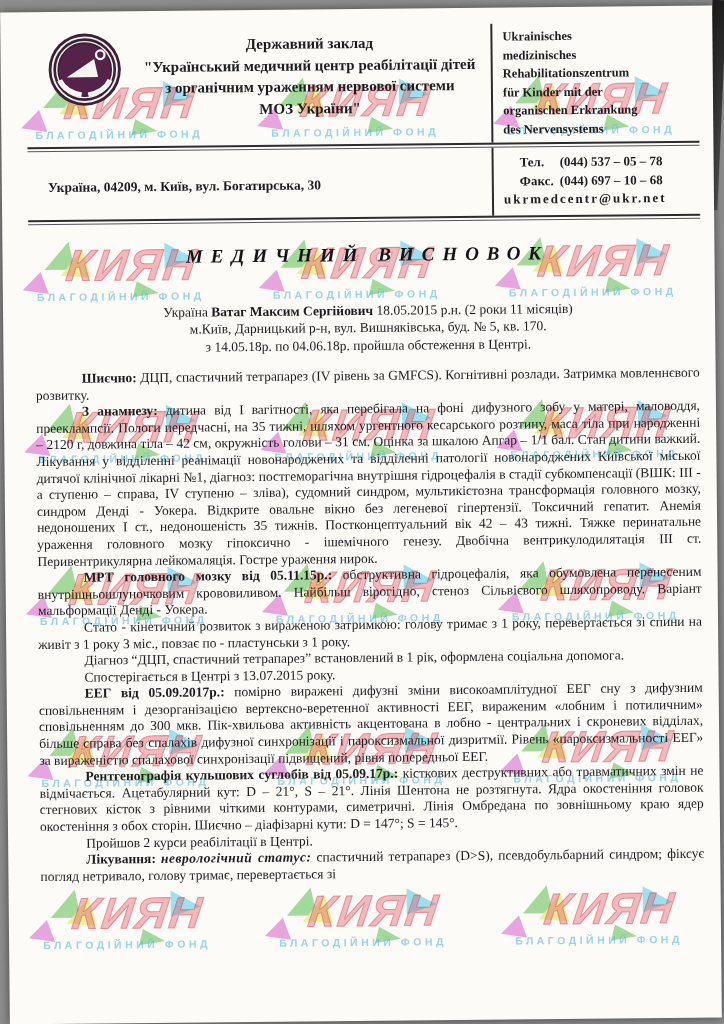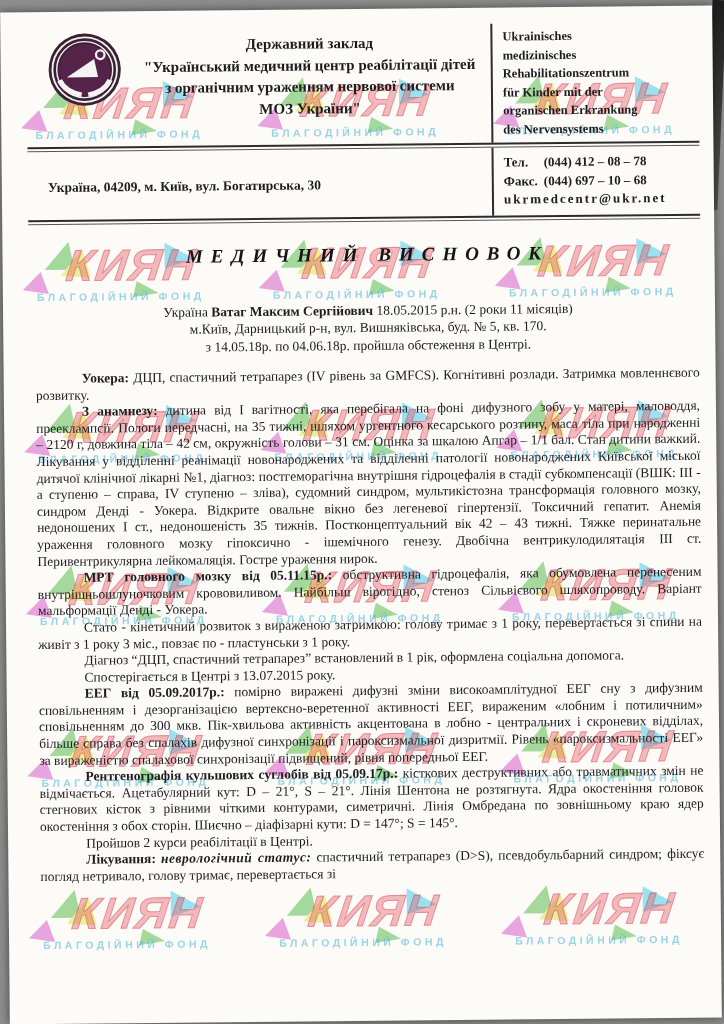--- a/index.html
+++ b/index.html
@@ -21,21 +21,21 @@
   
   .hdr-grid{display:grid; grid-template-columns:458px 1fr;}
   .hdr-left{display:flex; align-items:flex-start;}
   .logo{flex:0 0 76px; margin:4px 6px 0 14px;}
   .org-lines{flex:1; text-align:center; font-weight:bold; font-size:15px; line-height:21.5px; white-space:pre-line; padding-top:8px;}
   .hdr-right{border-left:2px solid #2c2c2e; padding:4px 4px 4px 10px; font-weight:bold; font-size:12.5px; line-height:18.5px; white-space:pre-line;}
   .rule{height:2px; border-top:2px solid #2c2c2e; border-bottom:1px solid #55555a; margin:0 0 0 -6px;}
   .sub-grid{display:grid; grid-template-columns:458px 1fr;}
   .sub-left{display:flex; align-items:center; font-weight:bold; font-size:13.5px; padding:14px 0 10px 14px;}
   .sub-right{border-left:2px solid #2c2c2e; padding:6px 0 6px 10px; font-weight:bold; font-size:13px; line-height:18.5px;}
-  .contact-row .lbl{display:inline-block; min-width:40px;}
+  .contact-row .lbl{display:inline-block; min-width:40px;margin-left:16px;}
   .email{letter-spacing:2px;}
 
   
   .doc-title{margin:22px 0 0 0; text-align:center; font-size:19px; font-weight:bold; font-style:italic; letter-spacing:0.42em; color:#141416;}
   .patient{margin-top:36px; text-align:center; font-size:13.5px; line-height:17.5px;}
   .doc-body{margin-top:14px; font-size:13.5px; line-height:16.6px; text-align:justify; padding-right:2px;}
   .para{margin:0; text-indent:46px;}
   b i{letter-spacing:0.5px;}
 </style>
 </head>
@@ -288,42 +288,42 @@
 für Kinder mit der
 organischen Erkrankung
 des Nervensystems</div>
       </div>
 
       <div class="rule"></div>
 
       <div class="sub-grid">
         <div class="sub-left">Україна, 04209, м. Київ, вул. Богатирська, 30</div>
         <div class="sub-right">
-          <div class="contact-row"><span class="lbl">Тел.</span><span>(044) 412 – 08 – 78</span></div>
+          <div class="contact-row"><span class="lbl">Тел.</span><span>(044) 537 – 05 – 78</span></div>
           <div class="contact-row"><span class="lbl">Факс.</span><span>(044) 697 – 10 – 68</span></div>
           <div class="contact-row email">ukrmedcentr@ukr.net</div>
         </div>
       </div>
 
       <div class="rule"></div>
 
       <h1 class="doc-title">МЕДИЧНИЙ  ВИСНОВОК</h1>
 
       <div class="patient">
         <div>
           <span>Україна</span>
           <b>Ватаг Максим Сергійович</b>
           <span>18.05.2015 р.н. (2 роки  11 місяців)</span>
         </div>
         <div>м.Київ, Дарницький р-н, вул. Вишняківська, буд. № 5, кв. 170.</div>
         <div>з 14.05.18р. по 04.06.18р. пройшла обстеження в Центрі.</div>
       </div>
 
       <div class="doc-body">
-          <p class="para"><b>Уокера:</b> <span>ДЦП, спастичний тетрапарез (IV рівень за GMFCS). Когнітивні розлади. Затримка мовленнєвого розвитку.</span></p>
+          <p class="para"><b>Шиєчно:</b> <span>ДЦП, спастичний тетрапарез (IV рівень за GMFCS). Когнітивні розлади. Затримка мовленнєвого розвитку.</span></p>
           <p class="para"><b>З анамнезу:</b> <span>дитина від I вагітності, яка перебігала на фоні дифузного зобу у матері, маловоддя, прееклампсії. Пологи передчасні, на 35 тижні,  шляхом ургентного кесарського розтину,  маса тіла при народженні – 2120 г, довжина тіла  – 42 см, окружність голови – 31 см. Оцінка за шкалою Апгар – 1/1 бал. Стан дитини важкий. Лікування у відділенні реанімації новонароджених та відділенні патології новонароджених Київської міської дитячої клінічної лікарні №1, діагноз: постгеморагічна внутрішня гідроцефалія в стадії субкомпенсації  (ВШК: III - а ступеню – справа, IV ступеню – зліва), судомний синдром, мультикістозна трансформація головного мозку, синдром Денді - Уокера. Відкрите овальне вікно без легеневої гіпертензії. Токсичний гепатит. Анемія недоношених I ст., недоношеність 35 тижнів. Постконцептуальний вік 42 – 43 тижні. Тяжке перинатальне ураження головного мозку  гіпоксично  -  ішемічного  генезу.  Двобічна  вентрикулодилятація  III  ст. Перивентрикулярна лейкомаляція. Гостре ураження нирок.</span></p>
           <p class="para"><b>МРТ головного мозку від 05.11.15р.:</b> <span>обструктивна гідроцефалія, яка обумовлена перенесеним внутрішньошлуночковим крововиливом. Найбільш вірогідно, стеноз Сільвієвого шляхопроводу. Варіант мальформації Денді - Уокера.</span></p>
           <p class="para"><span>Стато - кінетичний розвиток з вираженою затримкою:  голову тримає з 1 року, перевертається зі спини на живіт з 1 року 3 міс.,  повзає по - пластунськи з 1 року.</span></p>
           <p class="para"><span>Діагноз “ДЦП, спастичний тетрапарез” встановлений в 1 рік, оформлена соціальна допомога.</span></p>
           <p class="para"><span>Спостерігається в Центрі з 13.07.2015 року.</span></p>
           <p class="para"><b>ЕЕГ від 05.09.2017р.:</b> <span>помірно виражені дифузні зміни високоамплітудної ЕЕГ сну з дифузним сповільненням і дезорганізацією вертексно-веретенної активності ЕЕГ, вираженим «лобним і потиличним» сповільненням до 300 мкв. Пік-хвильова активність акцентована в лобно - центральних і скроневих відділах, більше справа без спалахів дифузної синхронізації і пароксизмальної дизритмії. Рівень «пароксизмальності ЕЕГ» за вираженістю спалахової синхронізації підвищений, рівня попередньої ЕЕГ.</span></p>
           <p class="para"><b>Рентгенографія кульшових суглобів від 05.09.17р.:</b> <span>кісткових деструктивних або травматичних змін не відмічається. Ацетабулярний кут: D – 21°, S – 21°. Лінія Шентона не розтягнута. Ядра окостеніння головок стегнових кісток з рівними чіткими контурами, симетричні. Лінія Омбредана по зовнішньому краю ядер окостеніння з обох сторін. Шиєчно – діафізарні кути: D = 147°; S = 145°.</span></p>
           <p class="para"><span>Пройшов 2 курси реабілітації в Центрі.</span></p>
           <p class="para"><b>Лікування:</b> <b><i>неврологічний  статус:</i></b> <span>спастичний  тетрапарез  (D&gt;S), псевдобульбарний синдром; фіксує погляд нетривало, голову тримає, перевертається зі</span></p>
         </div>

